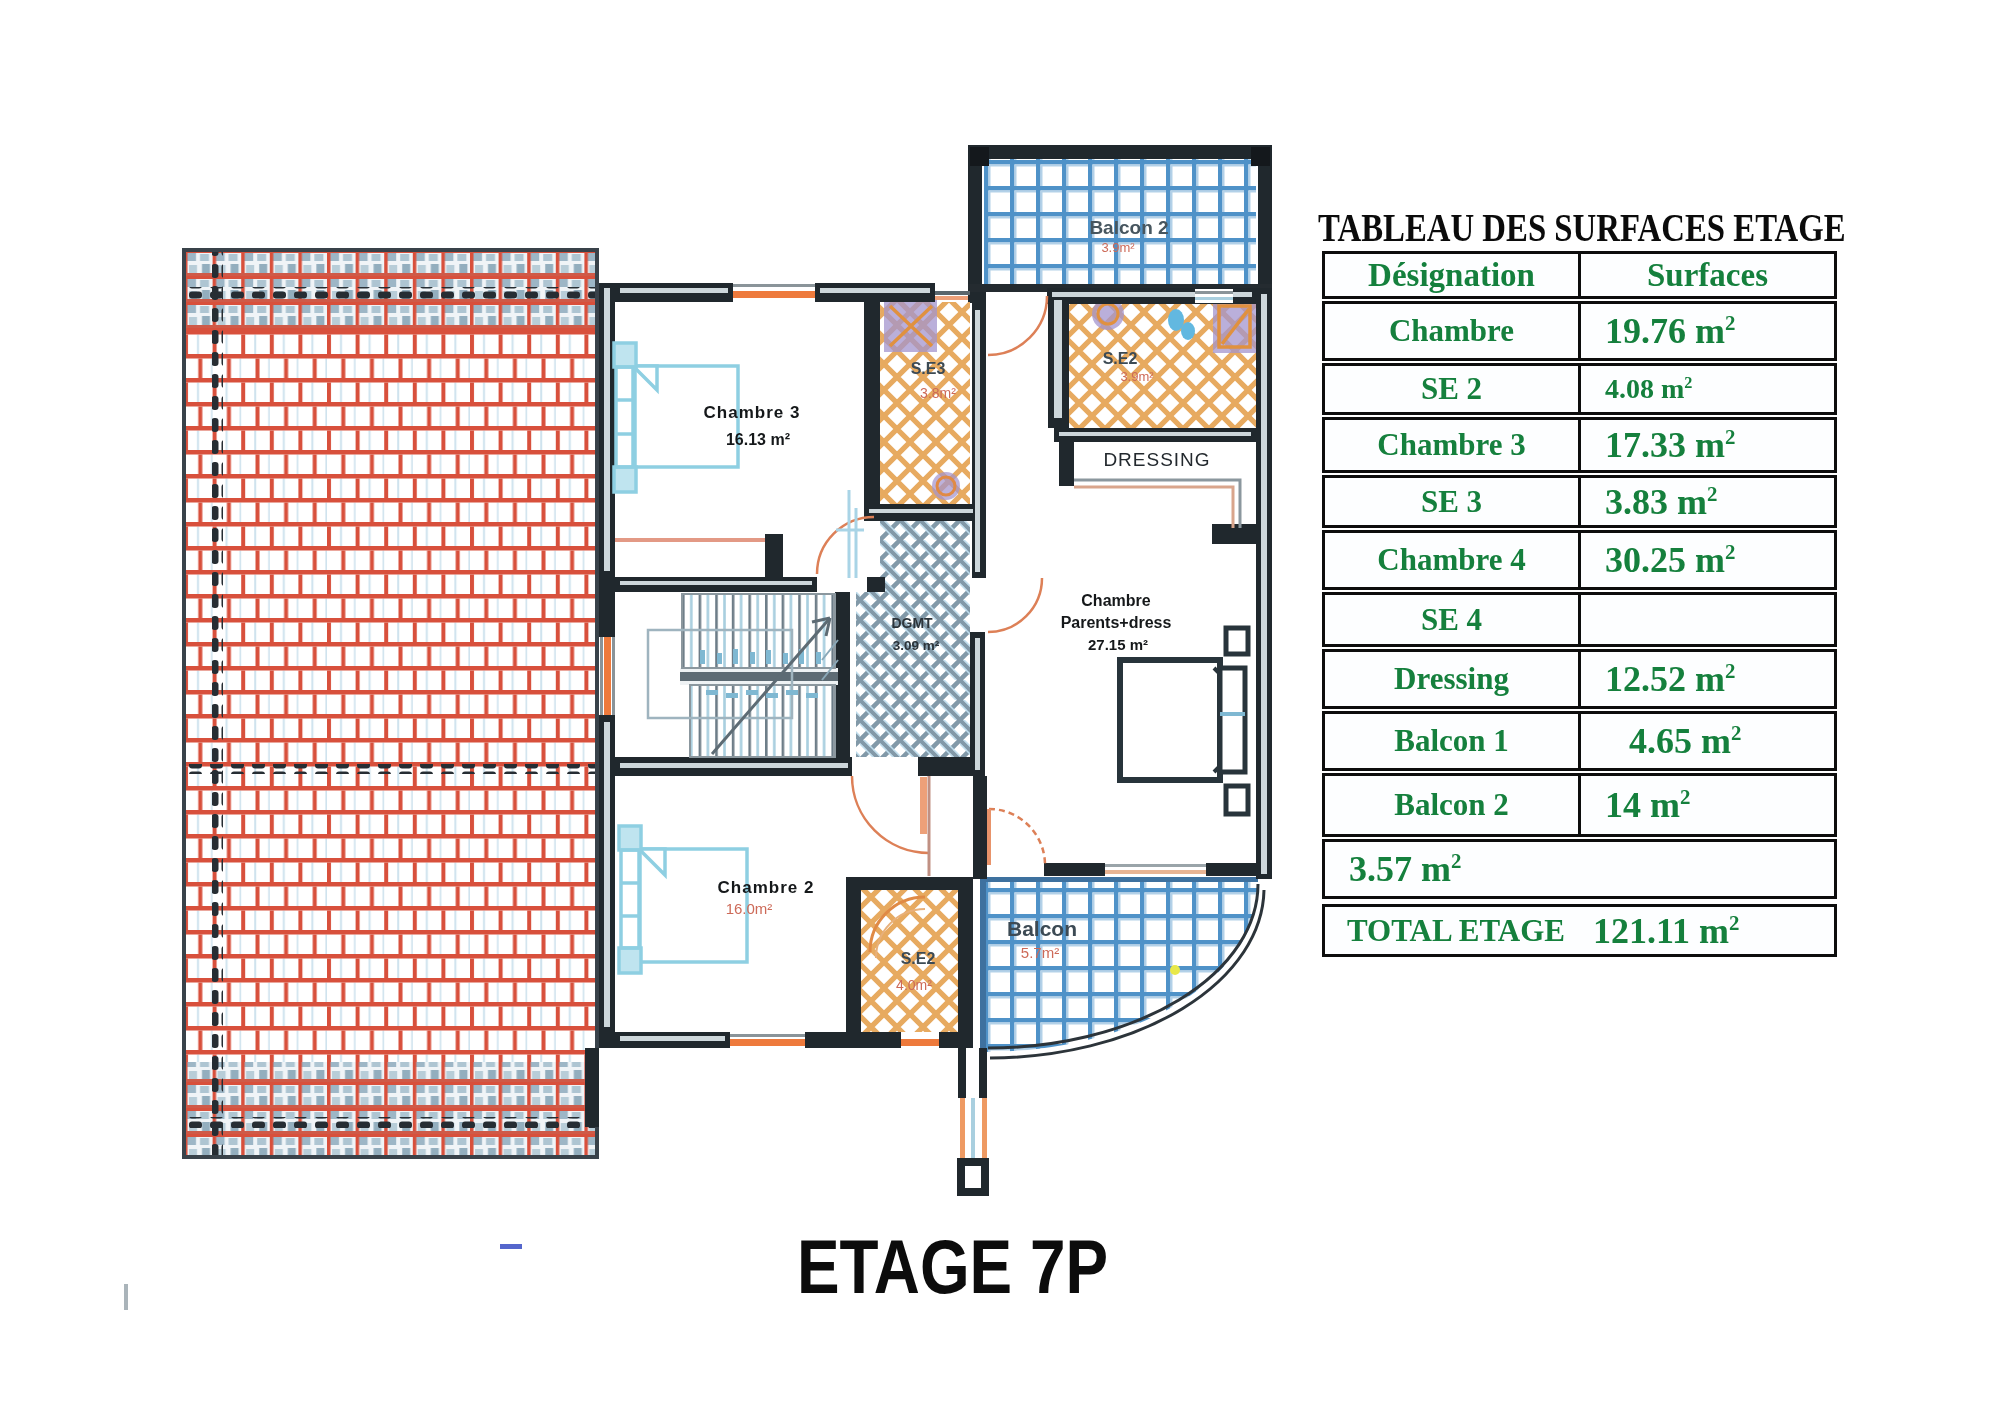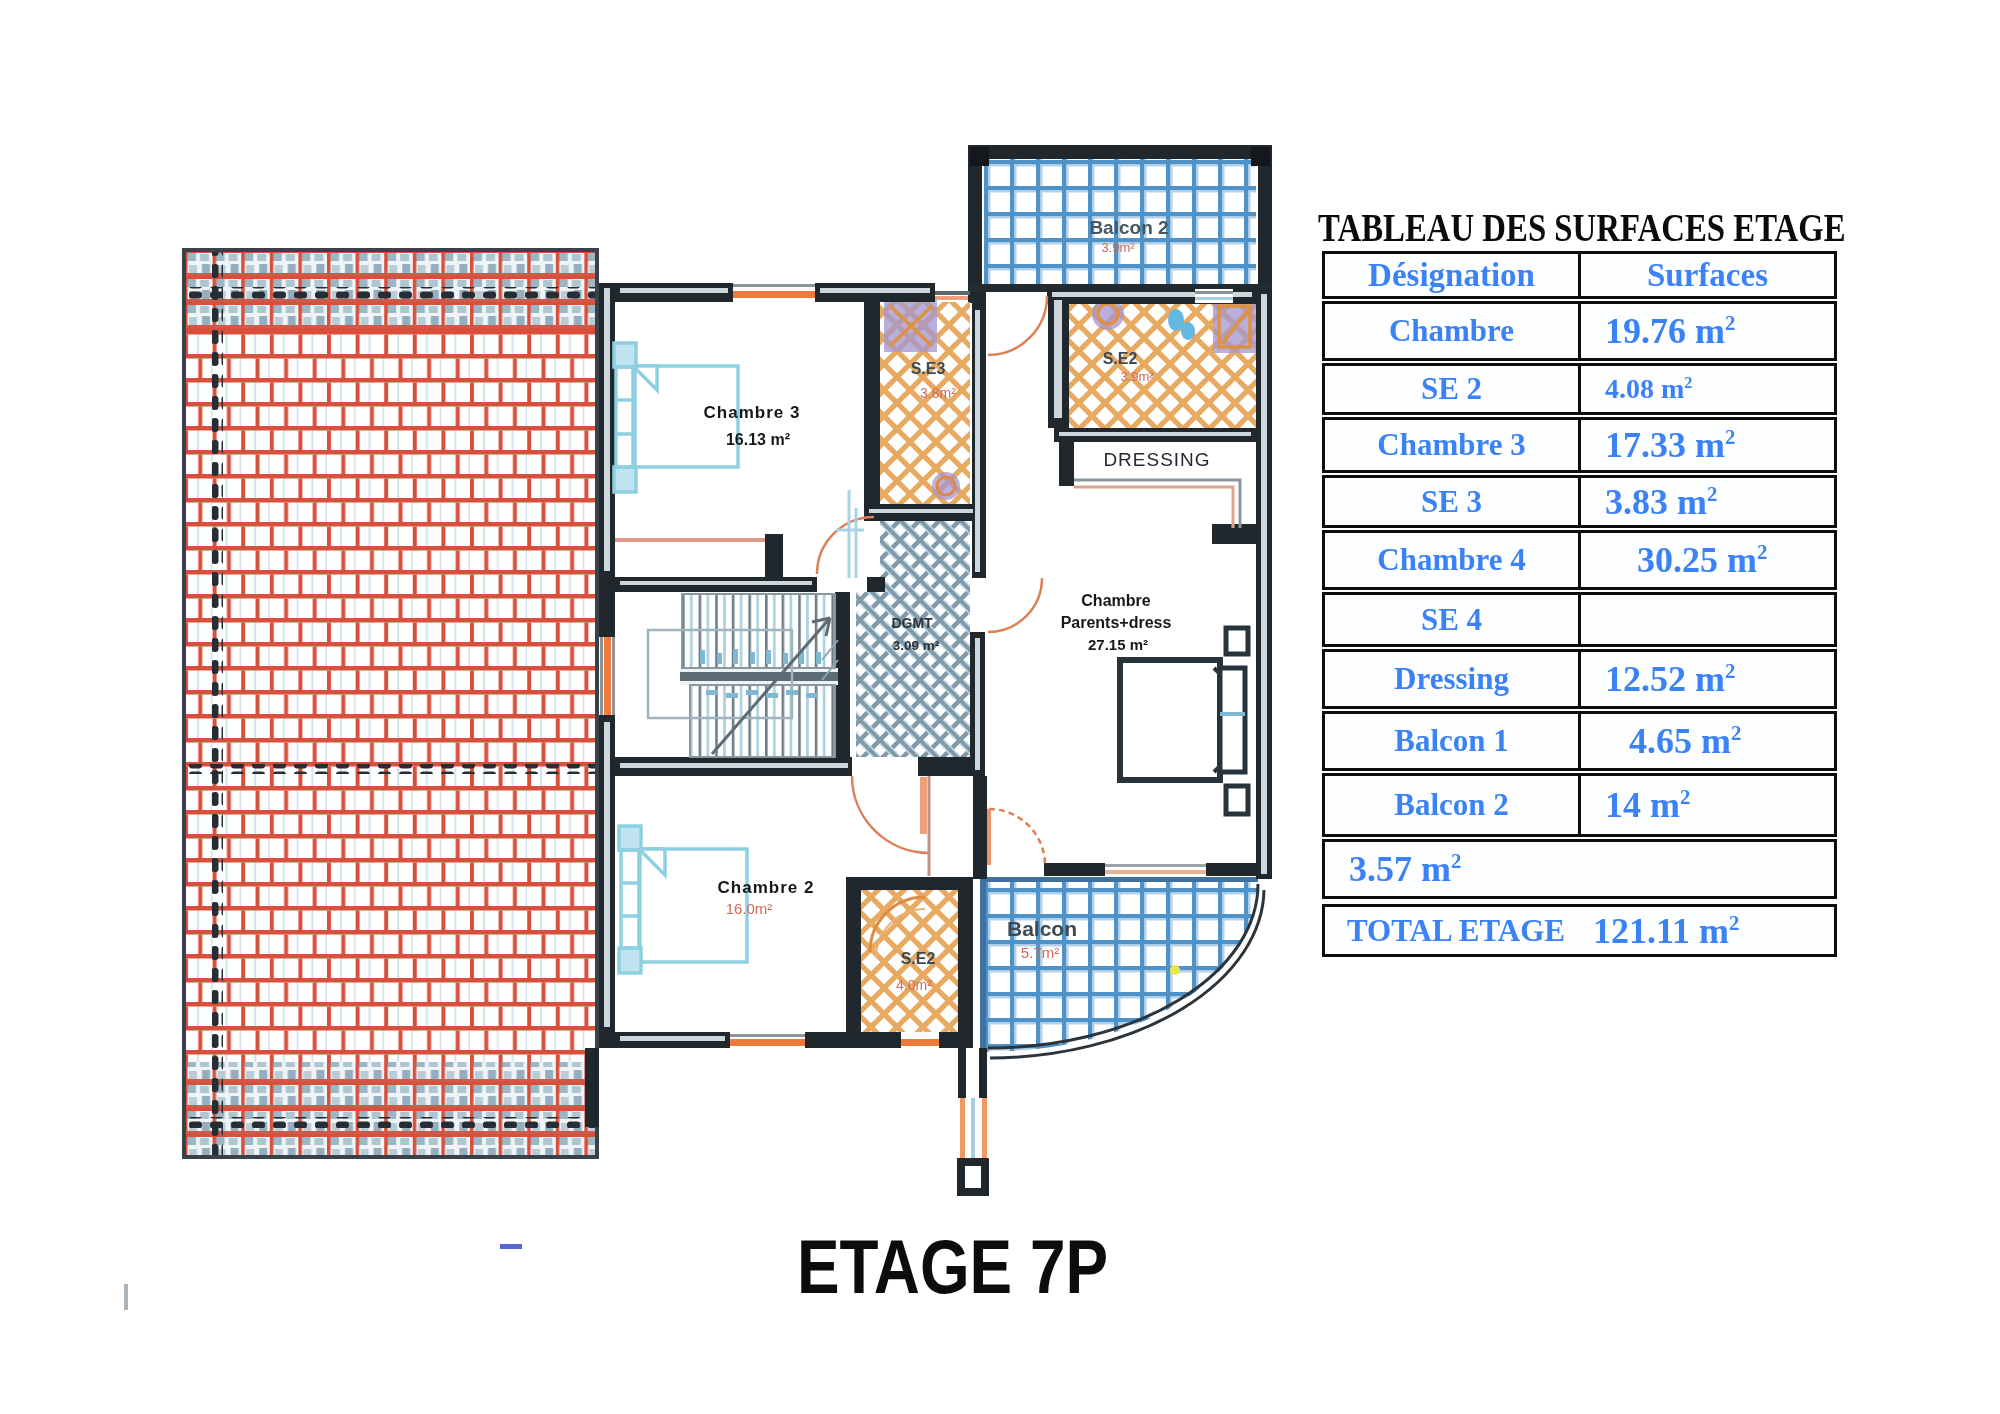--- a/index.html
+++ b/index.html
@@ -1,19 +1,19 @@
 <!DOCTYPE html>
 <html><head>
 <meta charset="utf-8">
 <style>
   html,body{margin:0;padding:0;background:#ffffff;width:2000px;height:1414px;overflow:hidden;}
   body{font-family:"Liberation Sans", sans-serif;position:relative;}
   #plan{position:absolute;left:0;top:0;}
   #ttitle{position:absolute;left:1318px;top:203px;font-family:"Liberation Serif",serif;font-weight:bold;font-size:41px;color:#0b0b0b;white-space:nowrap;transform:scaleX(0.80);transform-origin:left top;}
-  #tbl .trow{position:absolute;left:1322px;width:515px;border:3px solid #0d0d0d;background:#fdfeff;box-sizing:border-box;display:flex;font-family:"Liberation Serif",serif;font-weight:bold;color:#3b82f6;}
+  #tbl .trow{position:absolute;left:1322px;width:515px;border:3px solid #0d0d0d;background:#fdfeff;box-sizing:border-box;display:flex;font-family:"Liberation Serif",serif;font-weight:bold;color:#15803d;}
   #tbl .cl{width:256px;box-sizing:border-box;border-right:3px solid #0d0d0d;display:flex;align-items:center;justify-content:center;}
   #tbl .cr{flex:1;display:flex;align-items:center;padding-left:24px;}
   .fs0{font-size:33px;} .fs1{font-size:31px;} .fs2{font-size:36px;} .fs3{font-size:28px;}
   sup{font-size:58%;vertical-align:super;}
   #etage{position:absolute;left:797px;top:1223px;font-weight:bold;font-size:76px;color:#0c0c0c;white-space:nowrap;transform:scaleX(0.84);transform-origin:left top;}
 </style>
 </head>
 <body>
 
 <svg id="plan" width="2000" height="1414" viewBox="0 0 2000 1414">
@@ -394,21 +394,21 @@
       </div>
     </div>
 <div class="trow" style="top:475px;height:53px;">
       <div class="cl">
         <span class="fs1">SE 3</span>
       </div>
       <div class="cr">
         <span class="fs2">3.83 m<sup>2</sup></span>
       </div>
     </div>
-<div class="trow" style="top:530px;height:60px;gap:32px;">
+<div class="trow" style="top:530px;height:60px;">
       <div class="cl">
         <span class="fs1">Chambre 4</span>
       </div>
       <div class="cr">
         <span class="fs2">30.25 m<sup>2</sup></span>
       </div>
     </div>
 <div class="trow" style="top:592px;height:55px;">
       <div class="cl">
         <span class="fs1">SE 4</span>

